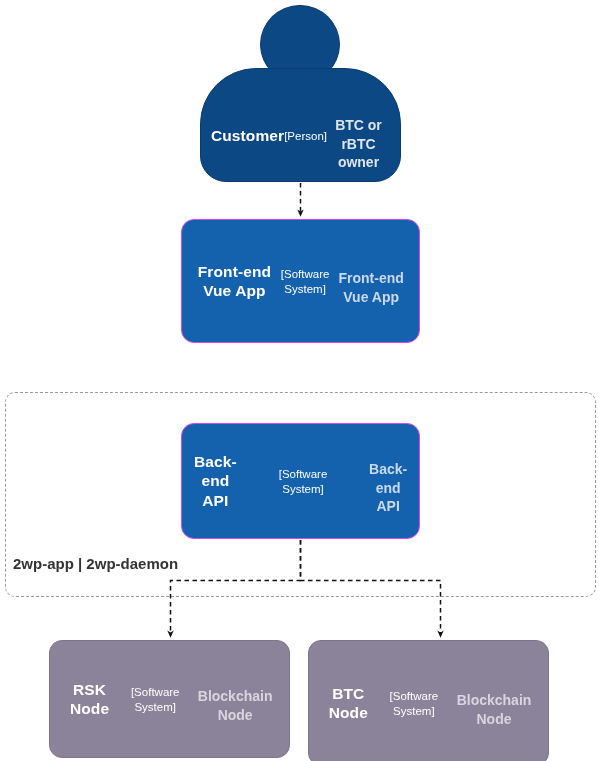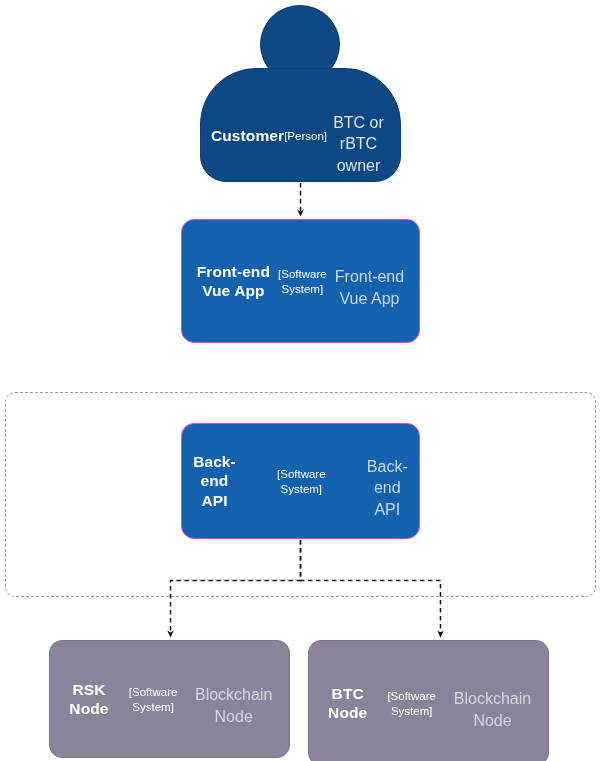--- a/index.html
+++ b/index.html
@@ -43,22 +43,22 @@
     line-height: 1.25;
     letter-spacing: 0.1px;
   }
   .node .subtitle {
     font-size: 11.5px;
     font-weight: normal;
     line-height: 1.3;
     margin-top: 1px;
   }
   .node .desc {
-    font-size: 16px;
-    font-weight: normal;
+    font-size: 14px;
+    font-weight: bold;
     line-height: 1.35;
     margin-top: 14px;
     color: #e2e2e7;
   }
 
   
   .person-head {
     position: absolute;
     left: 260px;
     top: 5px;
@@ -145,20 +145,21 @@
     pointer-events: none;
   }
 </style>
 </head>
 <body>
 
 <div id="canvas">
 
   <div class="boundary"></div>
   <div class="boundary-label">
+    <div class="b-title">2wp-app | 2wp-daemon</div>
   </div>
 
   <svg id="connectors" viewBox="0 0 601 761" width="601" height="761" xmlns="http://www.w3.org/2000/svg">
     <defs>
       <marker id="arrowhead" markerWidth="9" markerHeight="9" refX="4.2" refY="4" orient="auto" markerUnits="userSpaceOnUse">
         <path d="M0.6,0.8 L8,4 L0.6,7.2 L2.6,4 Z" fill="#111111"></path>
       </marker>
     </defs>
 
     <path d="M300.5,183 L300.5,213" fill="none" stroke="#111111" stroke-width="1.5" stroke-dasharray="4.5,3.5" marker-end="url(#arrowhead)"></path>

